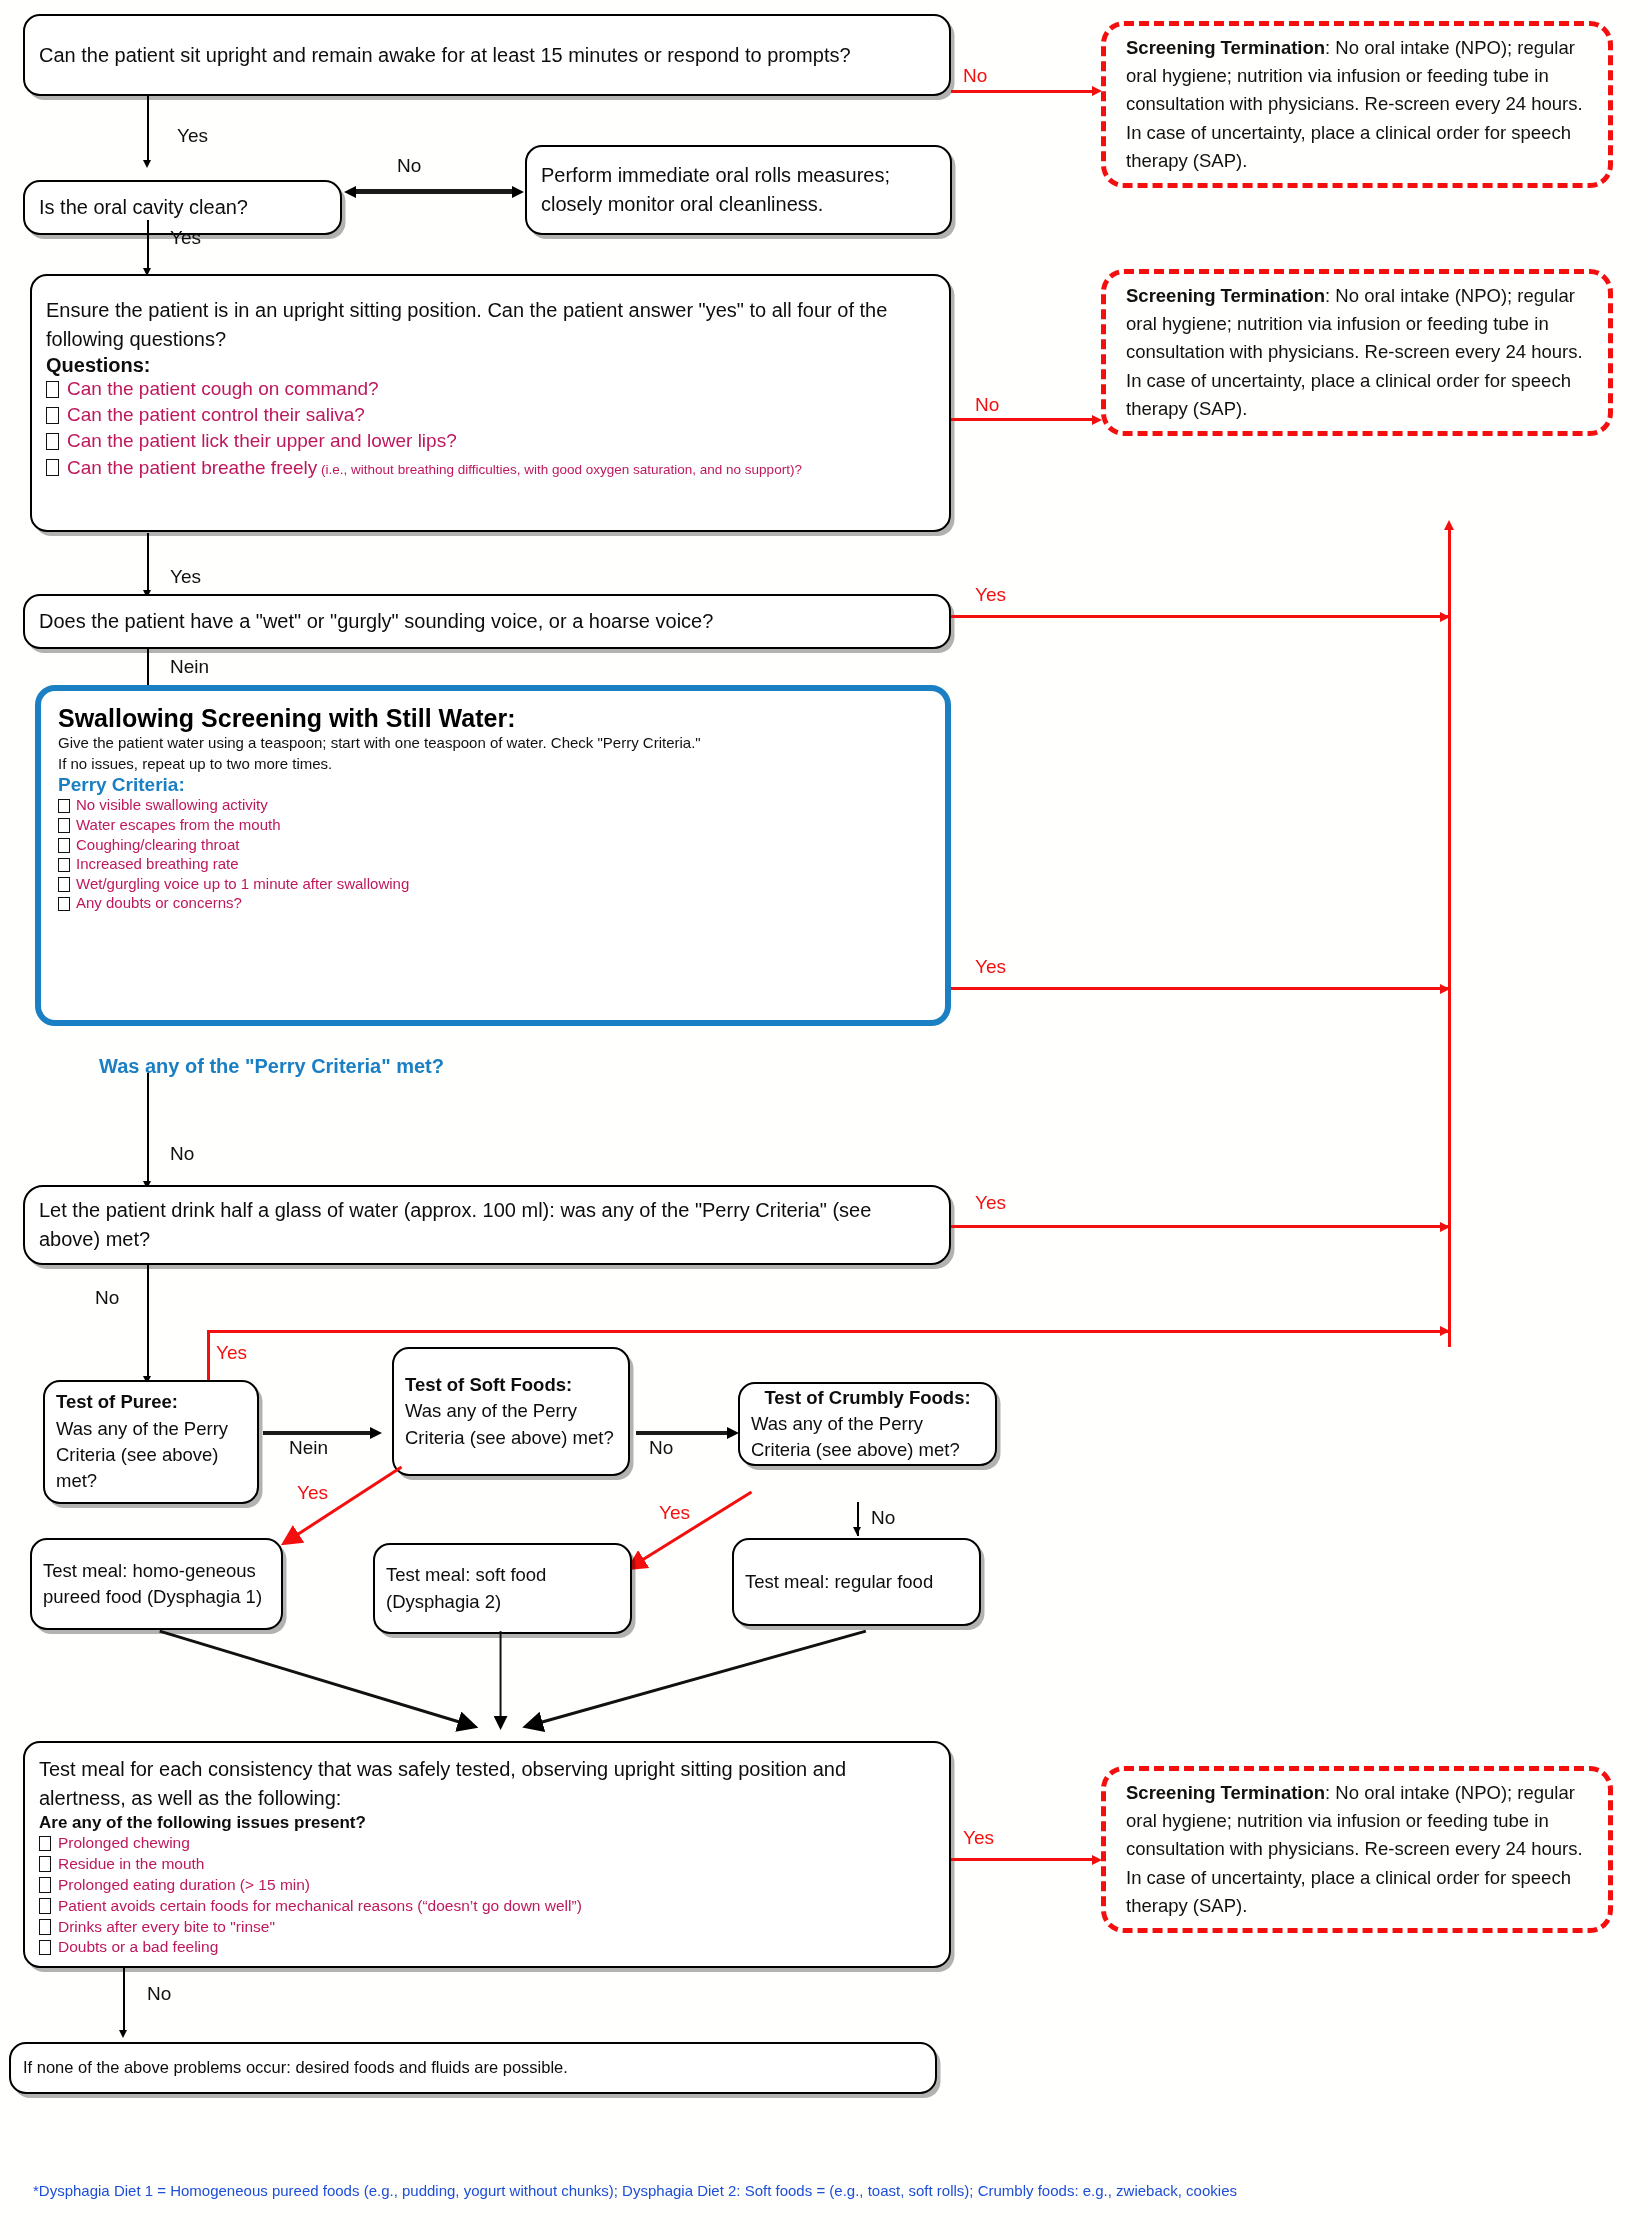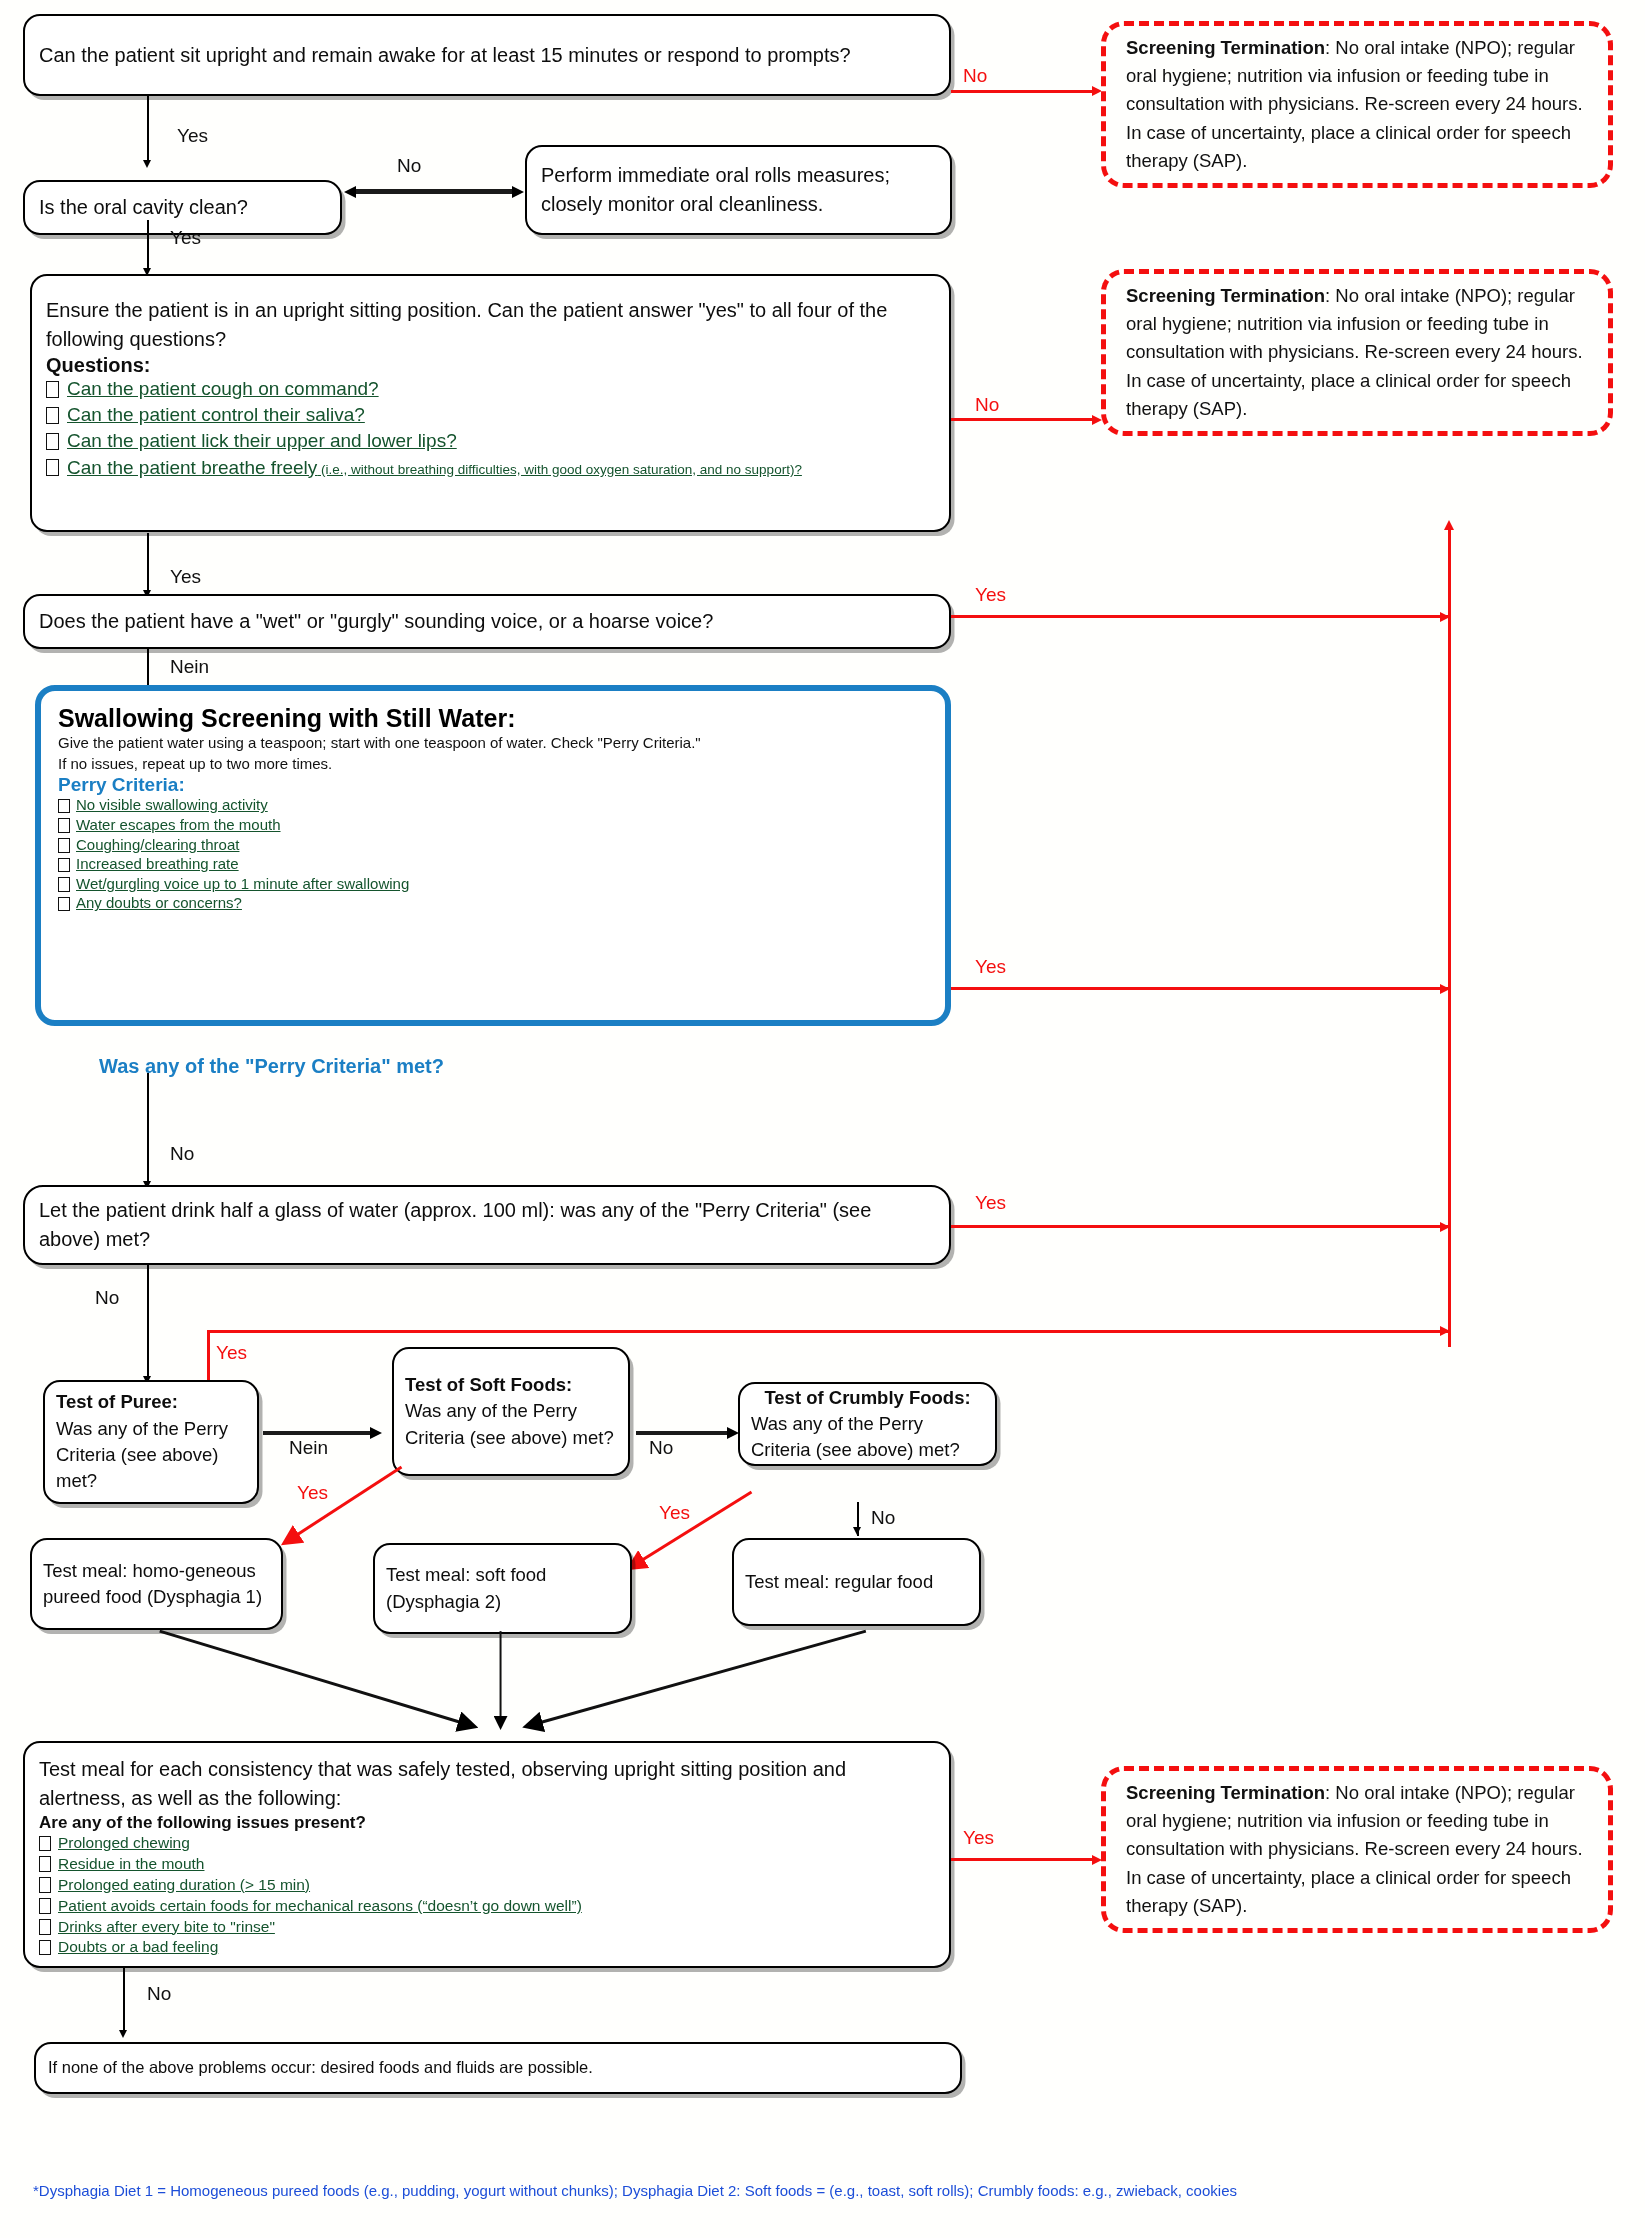--- a/index.html
+++ b/index.html
@@ -123,21 +123,21 @@
     margin:0 0 2px 0;
   }
   .ckbox{
     flex:0 0 auto;
     display:inline-block;
     width:11px;height:15px;
     border:1.5px solid #111;
     background:#fff;
     margin-top:3.5px;
   }
-  .cktext{font-size:18.5px;line-height:1.32;color:#14532d;text-decoration:underline;}
+  .cktext{font-size:18.5px;line-height:1.32;color:#be185d;}
 
   
   .blue-title{
     font-size:25px;font-weight:bold;color:#000;margin:0 0 10px 0;
   }
   .blue-sub{font-size:15px;line-height:1.38;color:#111;margin:0 0 3px 0;}
   .blue-crit{font-size:19px;font-weight:bold;color:#1b7fc4;margin:7px 0 5px 0;}
   .blue-ck .cktext{font-size:15px;line-height:1.24;}
   .blue-ck .ckbox{width:9.5px;height:12.5px;border-width:1.5px;margin-top:2.5px;}
   .blue-ck .ckitem{gap:6.5px;margin-bottom:1px;}
@@ -421,20 +421,20 @@
   <div class="redbox" style="left:1101px;top:1766px;width:512px;height:167px;">
     <div class="txt">
       <b>Screening Termination</b><span>: No oral intake (NPO); regular oral hygiene; nutrition via infusion or feeding tube in consultation with physicians. Re-screen every 24 hours. In case of uncertainty, place a clinical order for speech therapy (SAP).</span>
     </div>
   </div>
 
   <div class="vline" style="left:123px;top:1968px;height:65px;"></div>
   <div class="arrow-down" style="left:119px;top:2030px;"></div>
   <div class="lbl" style="left:147px;top:1983px;">No</div>
 
-  <div class="box" style="left:34px;top:2042px;width:928px;height:52px;padding:5px 12px;">
+  <div class="box" style="left:9px;top:2042px;width:928px;height:52px;padding:5px 12px;">
     <p class="line" style="font-size:16.5px;">If none of the above problems occur: desired foods and fluids are possible.</p>
   </div>
 
   <div class="footnote" style="left:33px;top:2182px;">*Dysphagia Diet 1 = Homogeneous pureed foods (e.g., pudding, yogurt without chunks); Dysphagia Diet 2: Soft foods =  (e.g., toast, soft rolls); Crumbly foods: e.g., zwieback, cookies</div>
 
 </div>
 
 
 </body></html>

